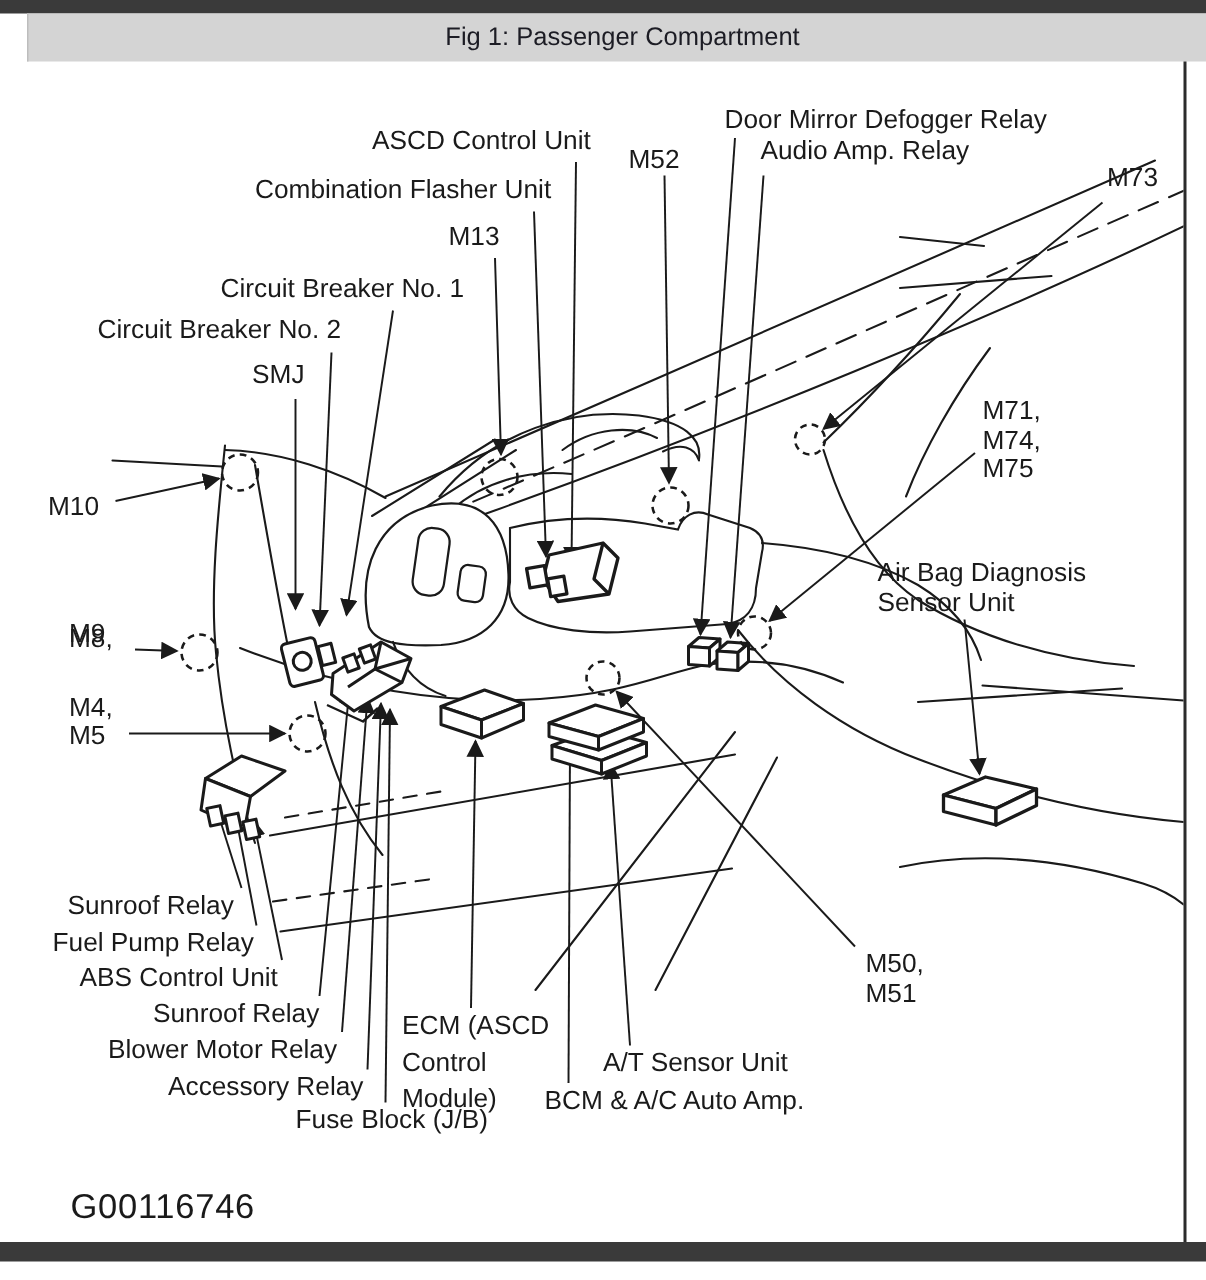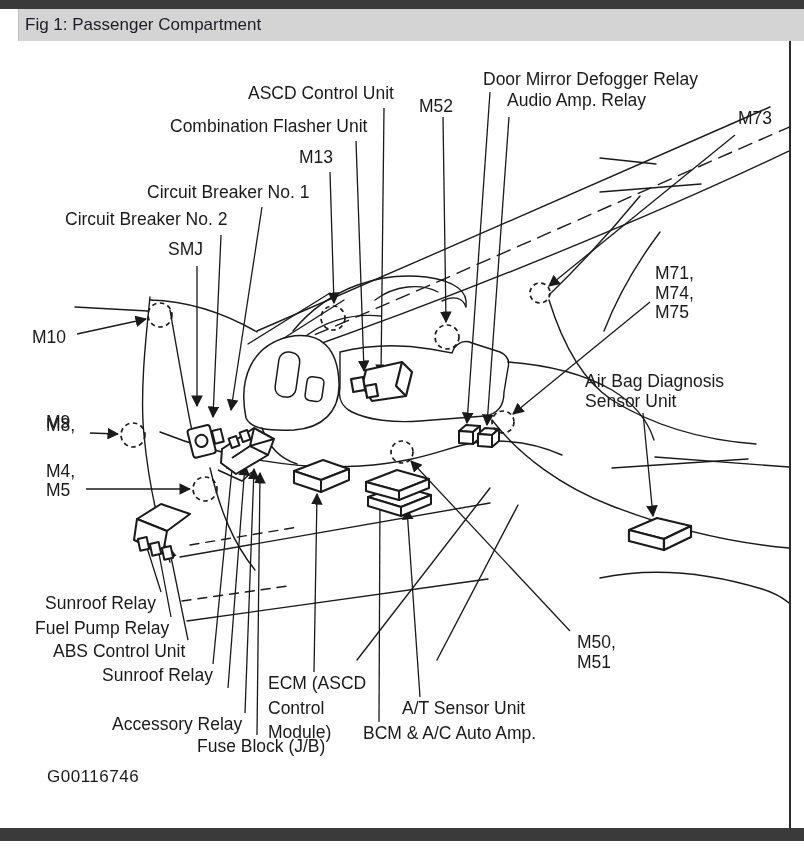--- a/index.html
+++ b/index.html
@@ -2,26 +2,26 @@
 <html style="--ink: #1a1a1a; --title-bg: #d4d4d4; --frame-bar: #3a3a3a; --paper: #ffffff;"><head>
 <meta charset="utf-8">
 <style>
   html,body{margin:0;padding:0;background:#fff;}
   .page{position:relative;width:804px;height:853px;background:var(--paper,#fff);overflow:hidden;
         font-family:"Liberation Sans",sans-serif;color:var(--ink,#1a1a1a);}
   .top-bar{position:absolute;left:0;top:0;width:804px;height:9px;background:var(--frame-bar,#3a3a3a);}
   .bottom-bar{position:absolute;left:0;top:828px;width:804px;height:13px;background:var(--frame-bar,#3a3a3a);}
   .title-bar{position:absolute;left:18px;top:9px;width:786px;height:32px;background:var(--title-bg,#d4d4d4);
              border-left:1px solid #bdbdbd;}
-  .title-bar span{display:block;padding-left:6px;line-height:32px;font-size:17px;color:#1c1c24;}
+  .title-bar span{display:block;padding-left:6px;line-height:32px;font-size:17px;color:#1c1c24;text-align:center;}
   .right-border{position:absolute;left:789px;top:41px;width:2px;height:787px;background:#2b2b2b;}
   .canvas{position:absolute;left:0;top:41px;width:789px;height:787px;text-align:right;}
   .canvas svg{position:absolute;left:0;top:0;color:var(--ink,#1a1a1a);}
   .lbl{position:absolute;font-size:17.5px;line-height:1.05;white-space:nowrap;color:var(--ink,#1a1a1a);}
-  .code{font-size:17px;letter-spacing:0.5px;}
+  .code{font-size:23px;letter-spacing:0.5px;margin-top:24px;}
 </style>
 </head>
 <body>
 
 <div class="page">
   <div class="top-bar"></div>
   <div class="title-bar">
     <span>Fig 1: Passenger Compartment</span>
   </div>
 
@@ -214,20 +214,21 @@
     <div class="lbl" style="left:168px;top:199px">SMJ</div>
     <div class="lbl" style="left:32px;top:287px">M10</div>
     <div class="lbl" style="left:46px;top:375px">M8,</div>
     <div class="lbl" style="left:46px;top:372px">M9</div>
     <div class="lbl" style="left:46px;top:421px">M4,</div>
     <div class="lbl" style="left:46px;top:440px">M5</div>
     <div class="lbl" style="left:45px;top:553px">Sunroof Relay</div>
     <div class="lbl" style="left:35px;top:578px">Fuel Pump Relay</div>
     <div class="lbl" style="left:53px;top:601px">ABS Control Unit</div>
     <div class="lbl" style="left:102px;top:625px">Sunroof Relay</div>
+    <div class="lbl" style="left:72px;top:649px">Blower Motor Relay</div>
     <div class="lbl" style="left:112px;top:674px">Accessory Relay</div>
     <div class="lbl" style="left:197px;top:696px">Fuse Block (J/B)</div>
     <div class="lbl" style="left:268px;top:633px">ECM (ASCD</div>
     <div class="lbl" style="left:268px;top:658px">Control</div>
     <div class="lbl" style="left:268px;top:682px">Module)</div>
     <div class="lbl" style="left:402px;top:658px">A/T Sensor Unit</div>
     <div class="lbl" style="left:363px;top:683px">BCM &amp; A/C Auto Amp.</div>
     <div class="lbl" style="left:577px;top:592px">M50,</div>
     <div class="lbl" style="left:577px;top:612px">M51</div>
     <div class="lbl code" style="left:47px;top:727px">G00116746</div>

